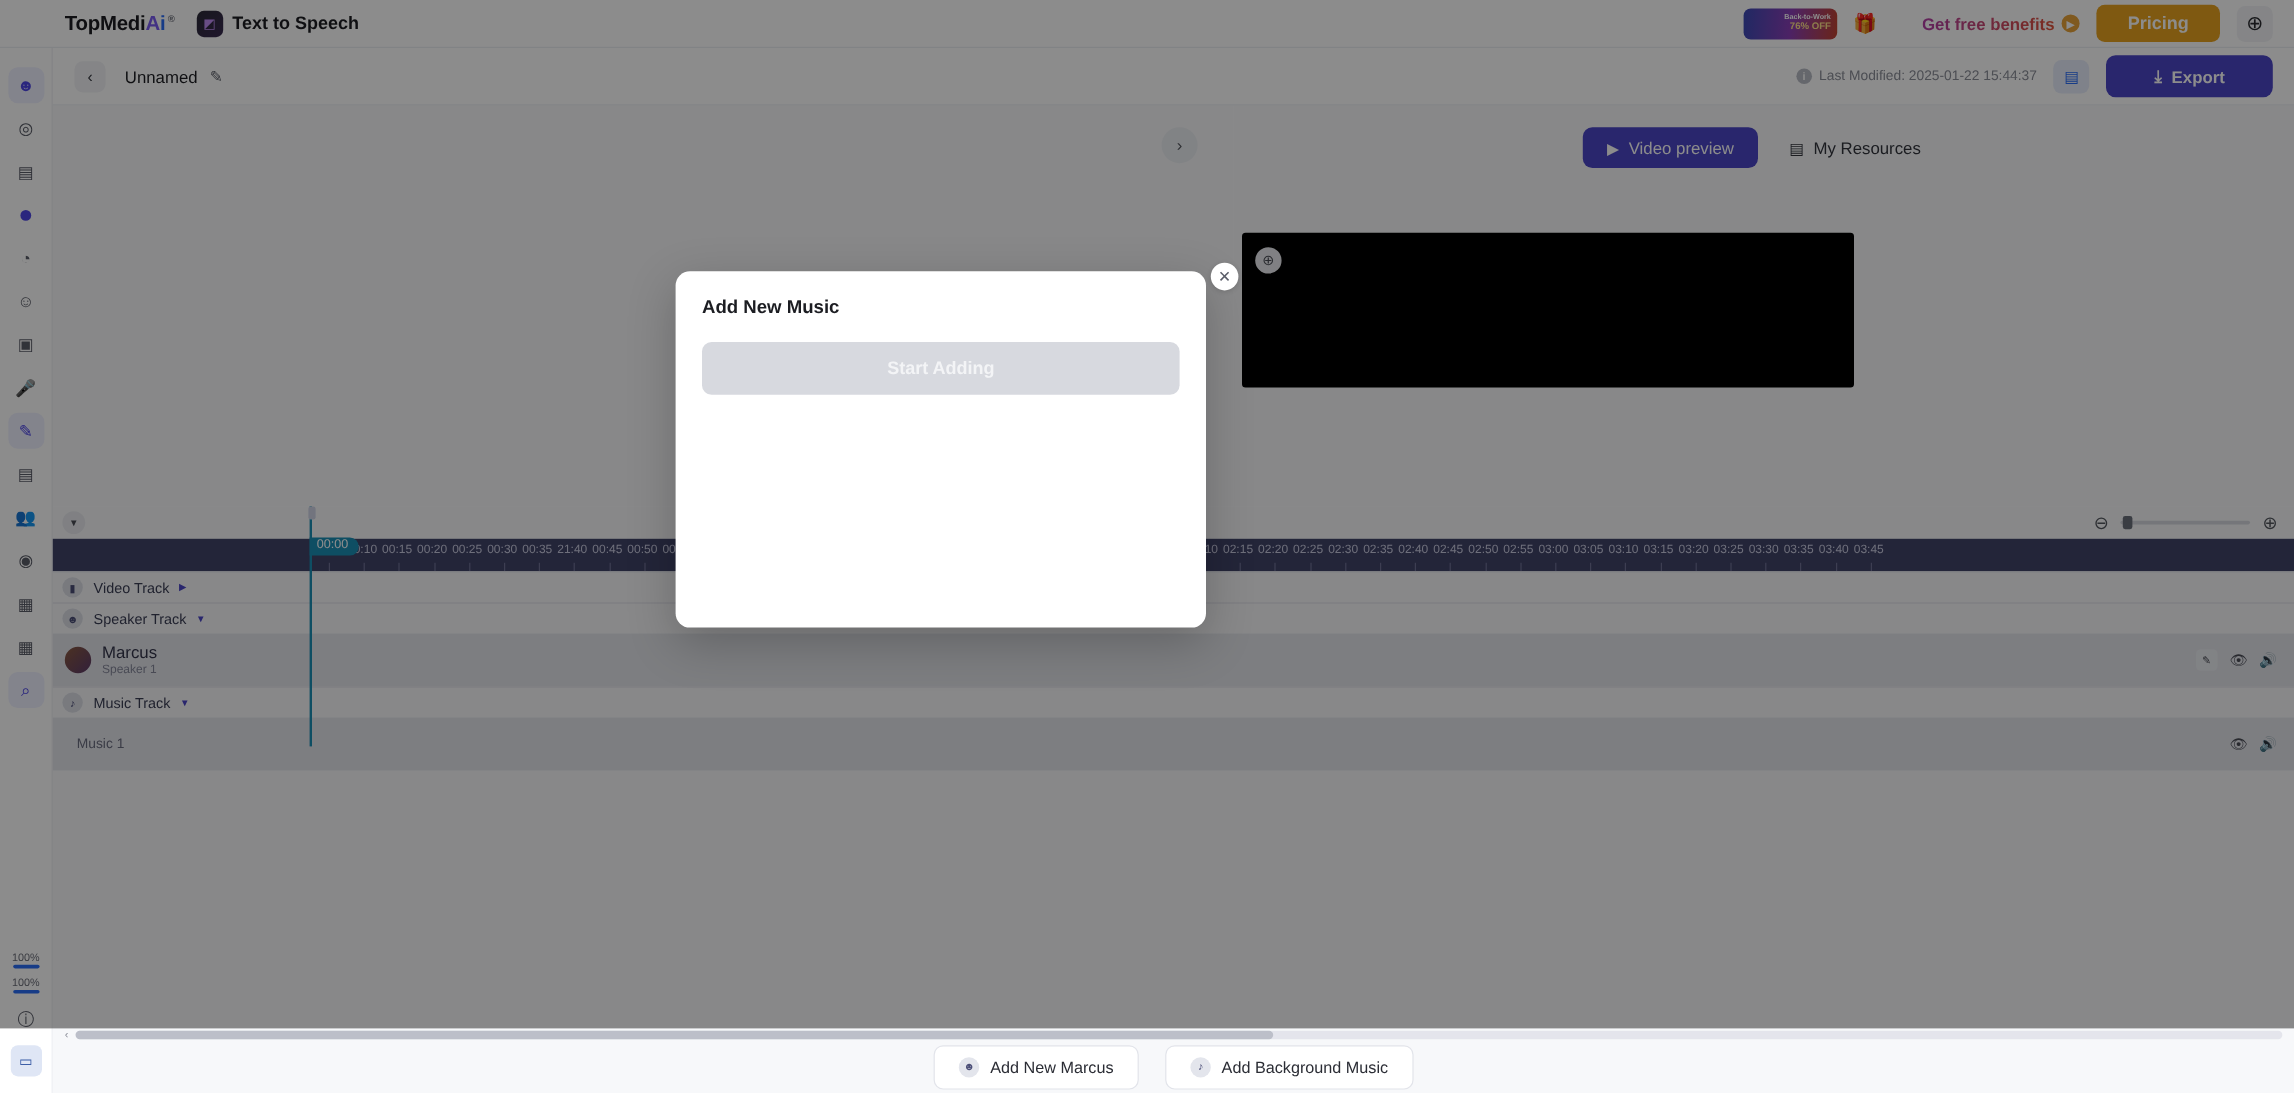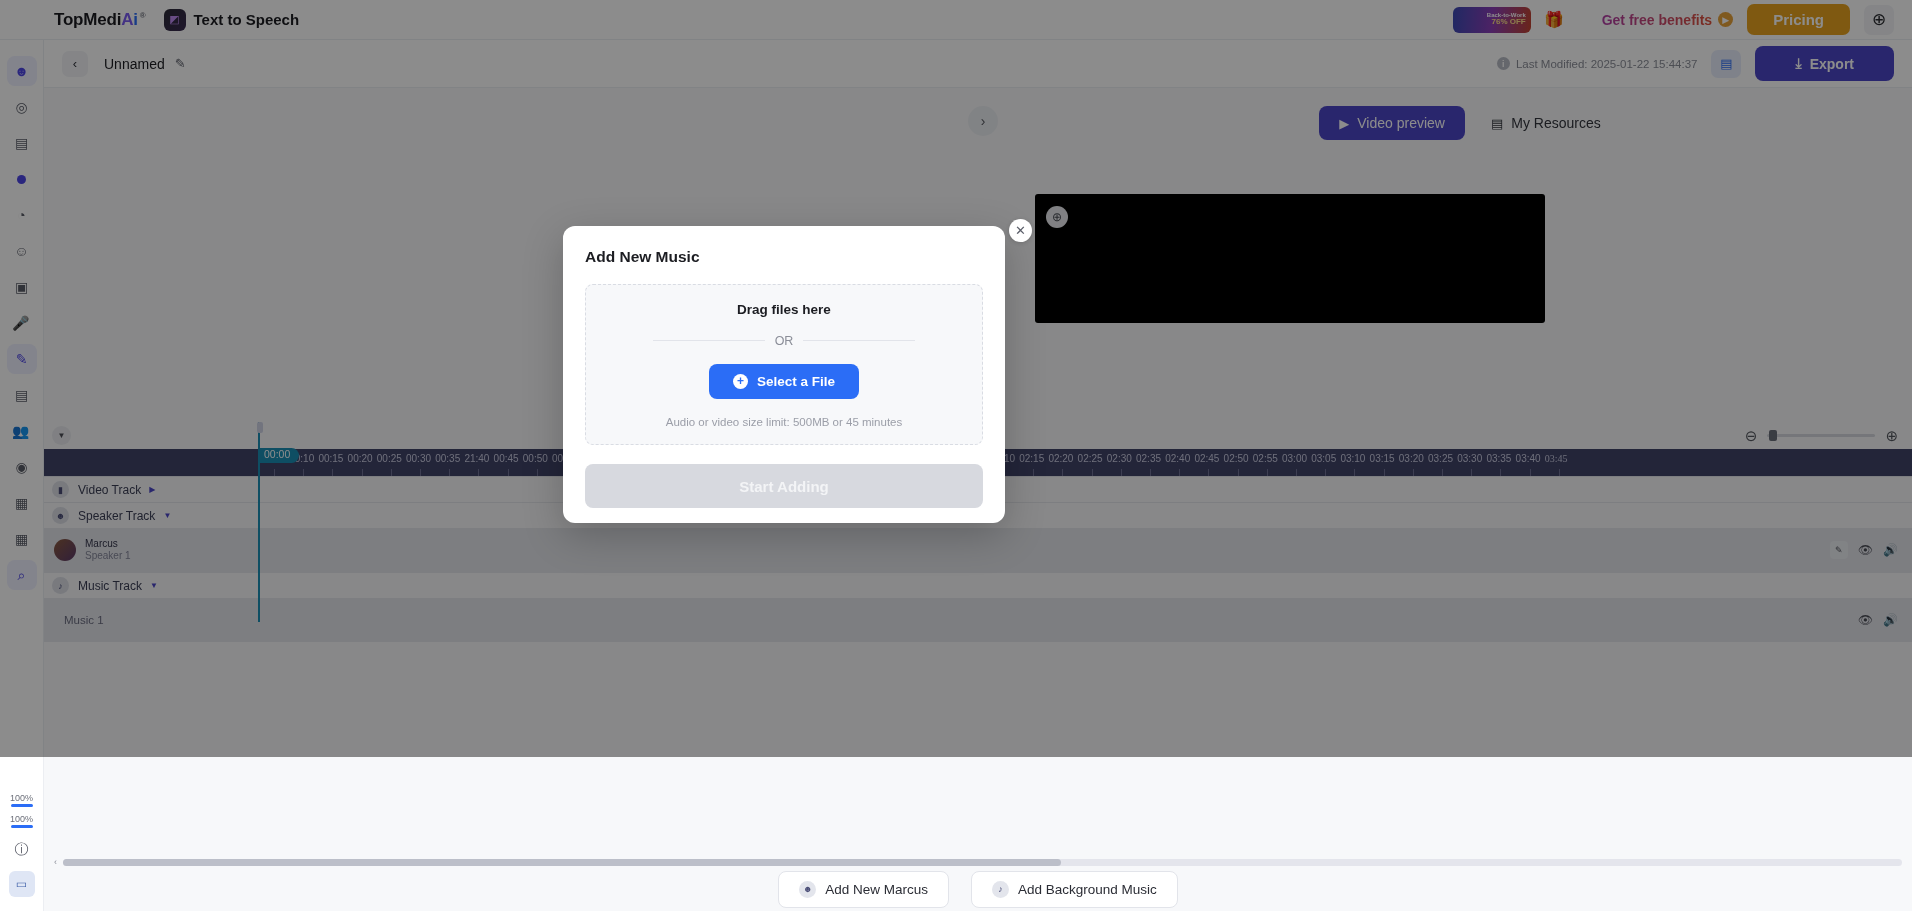--- a/index.html
+++ b/index.html
@@ -2,21 +2,21 @@
 <html><head>
 <meta charset="utf-8">
 <style>
   * { box-sizing: border-box; margin: 0; padding: 0; }
   html, body {
     width: 1912px; height: 911px;
     font-family: "Liberation Sans", sans-serif;
     background: #ffffff;
     overflow: hidden;
   }
-  #app { position: relative; width: 1912px; height: 757px; }
+  #app { position: relative; width: 1912px; height: 857px; }
 
   
   #base { position: absolute; inset: 0; }
 
   
   .header {
     position: absolute; top: 0; left: 0; width: 1912px; height: 40px;
     background: #ffffff; display: flex; align-items: center;
     border-bottom: 1px solid #eceef2;
   }
@@ -179,21 +179,21 @@
   }
   .trow-label { font-size: 12px; color: #3b3e55; }
   .caret { font-size: 8px; color: #4b45c6; margin-left: 8px; }
 
   .clip-row { display: flex; align-items: center; height: 44px; background: #e4e5ec; }
   .clip-left { width: 168px; display: flex; align-items: center; padding-left: 10px; }
   .avatar {
     width: 22px; height: 22px; border-radius: 50%;
     background: linear-gradient(135deg,#8a5a3e 0%,#5b3a6b 100%); margin-right: 9px; flex: none;
   }
-  .sp-name { font-size: 10px; color: #33354a; line-height: 1.25; }
+  .sp-name { font-size: 14px; color: #33354a; line-height: 1.25; }
   .sp-sub { font-size: 10px; color: #85889a; line-height: 1.25; }
   .music-name { font-size: 11.5px; color: #6b6e80; padding-left: 10px; }
   .row-actions { display: flex; align-items: center; gap: 10px; margin-left: auto; padding-right: 14px; }
   .act-ico { font-size: 12px; color: #4b4e57; cursor: pointer; }
   .edit-sq {
     width: 18px; height: 18px; border-radius: 4px; background: #eceef2;
     display: flex; align-items: center; justify-content: center; font-size: 9px; color: #4b4e57; cursor: pointer;
   }
   .track-divider { border-top: 1px solid #e4e5ec; }
 
@@ -472,21 +472,21 @@
           <span class="rtick" style="left: 1354.8px;">03:20</span>
           <span class="rline" style="left: 1368.8px;"></span>
           <span class="rtick" style="left: 1384px;">03:25</span>
           <span class="rline" style="left: 1398px;"></span>
           <span class="rtick" style="left: 1413.2px;">03:30</span>
           <span class="rline" style="left: 1427.2px;"></span>
           <span class="rtick" style="left: 1442.4px;">03:35</span>
           <span class="rline" style="left: 1456.4px;"></span>
           <span class="rtick" style="left: 1471.6px;">03:40</span>
           <span class="rline" style="left: 1485.6px;"></span>
-          <span class="rtick" style="left: 1500.8px; font-family: Liberation Serif, serif;">03:45</span>
+          <span class="rtick" style="left: 1500.8px;">03:45</span>
           <span class="rline" style="left: 1514.8px;"></span>
         </div>
       <div class="playhead"></div>
       <div class="ph-handle"></div>
       <div class="ph-badge">00:00</div>
 
       <div class="tracks">
         <div class="trow track-divider">
           <span class="trow-ico">▮</span>
           <span class="trow-label">Video Track</span>
@@ -550,29 +550,16 @@
       </div>
     </div>
   </div>
 
   <div class="overlay"></div>
 
   <div class="modal">
     <div class="close-btn">✕</div>
     <div class="modal-title">Add New Music</div>
 
-    <div class="drop">
-      <div class="drop-title">Drag files here</div>
-      <div class="or-row">
-        <div class="or-line"></div>
-        <span class="or-txt">OR</span>
-        <div class="or-line"></div>
-      </div>
-      <button class="select-btn">
-        <span class="plus-ico">+</span>
-        <span>Select a File</span>
-      </button>
-      <div class="limit-txt">Audio or video size limit: 500MB or 45 minutes</div>
-    </div>
 
     <button class="start-btn">Start Adding</button>
   </div>
 </div>
 
 </body></html>

